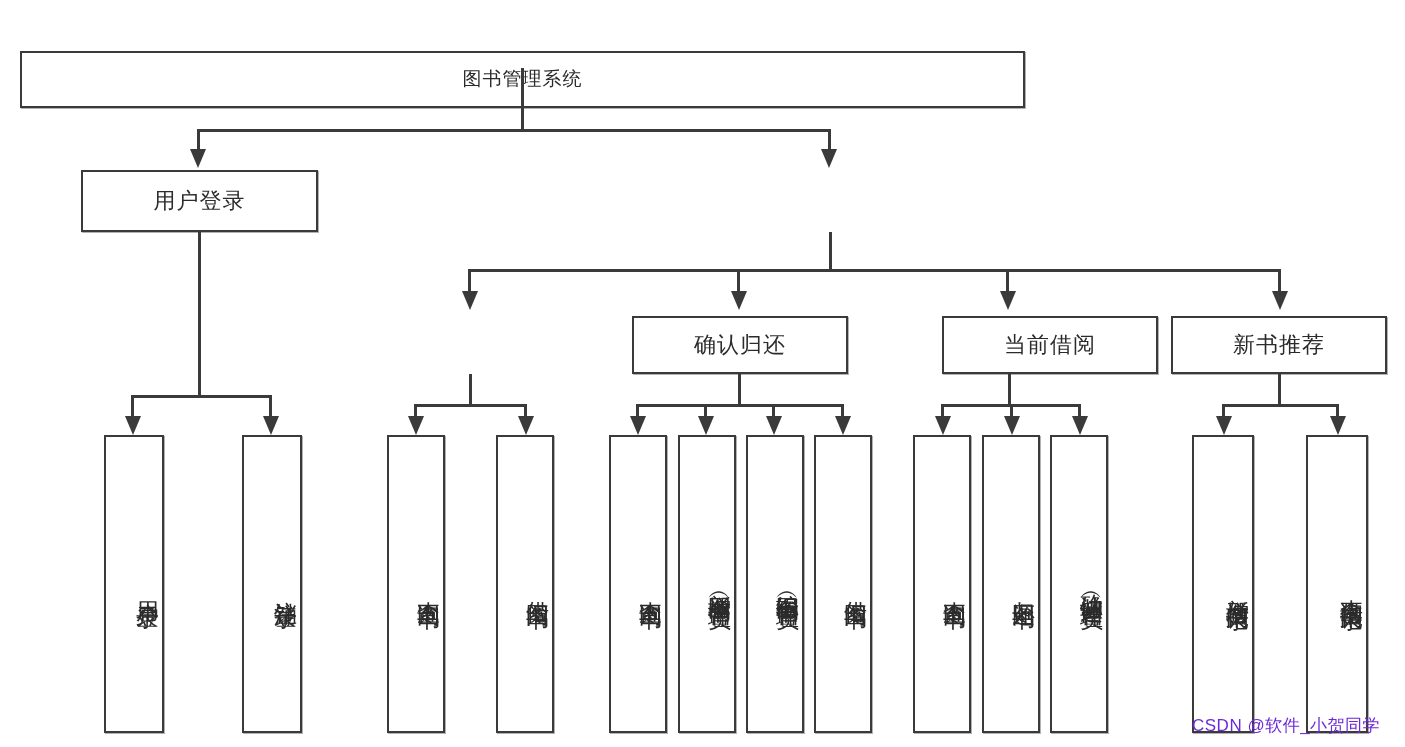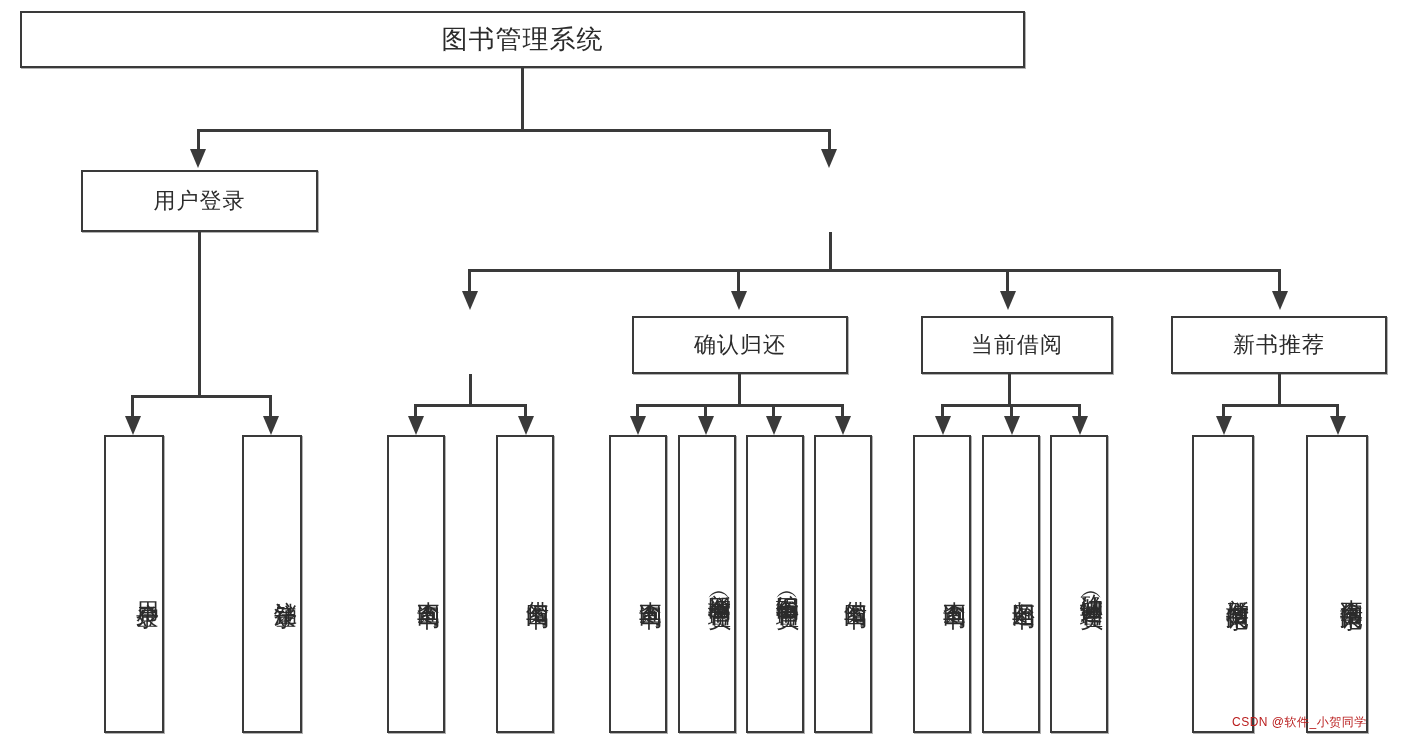--- a/index.html
+++ b/index.html
@@ -28,21 +28,22 @@
     color: #2b2b2b;
     text-align: center;
     box-shadow: 1px 1px 0 rgba(0,0,0,0.30);
   }
   .node-h {
     font-size: 22px;
     letter-spacing: 1px;
     line-height: 1.2;
   }
   .node-root {
-    font-size: 26px;
+    font-size: 19px;
+    margin-top: 40px;
   }
   .node-v {
     writing-mode: vertical-rl;
     text-orientation: upright;
     font-size: 23px;
     line-height: 1.25;
     letter-spacing: 2px;
     align-items: flex-start;
     justify-content: center;
     padding-top: 6px;
@@ -60,25 +61,24 @@
   .arrow {
     position: absolute;
     width: 0;
     height: 0;
     border-left: 8px solid transparent;
     border-right: 8px solid transparent;
     border-top: 19px solid #3a3a3a;
   }
   .watermark {
     position: absolute;
-    font-size: 12px;
-    color: #b91c1c;
+    font-size: 17px;
+    color: #6d28d9;
     white-space: nowrap;
     letter-spacing: 0.5px;
-    padding-left: 40px;
   }
 </style>
 </head>
 <body>
 
 <div id="canvas">
 
   <div class="node node-h node-root" style="left:20px; top:11px; width:1005px; height:57px;">
     <span>图书管理系统</span>
   </div>
@@ -108,21 +108,21 @@
   <div class="conn conn-v" style="left:1006px; top:269px; width:3px; height:23px;"></div>
   <div class="conn conn-v" style="left:1278px; top:269px; width:3px; height:23px;"></div>
   <div class="arrow" style="left:462px; top:291px;"></div>
   <div class="arrow" style="left:731px; top:291px;"></div>
   <div class="arrow" style="left:1000px; top:291px;"></div>
   <div class="arrow" style="left:1272px; top:291px;"></div>
 
   <div class="node node-h" style="left:632px; top:316px; width:216px; height:58px;">
     <span>确认归还</span>
   </div>
-  <div class="node node-h" style="left:921px; top:316px; width:192px; height:58px;">
+  <div class="node node-h" style="left:942px; top:316px; width:216px; height:58px;">
     <span>当前借阅</span>
   </div>
   <div class="node node-h" style="left:1171px; top:316px; width:216px; height:58px;">
     <span>新书推荐</span>
   </div>
 
   <div class="conn conn-v" style="left:469px; top:374px; width:3px; height:32px;"></div>
   <div class="conn conn-h" style="left:414px; top:404px; width:113px; height:3px;"></div>
   <div class="conn conn-v" style="left:414px; top:404px; width:3px; height:14px;"></div>
   <div class="conn conn-v" style="left:524px; top:404px; width:3px; height:14px;"></div>

